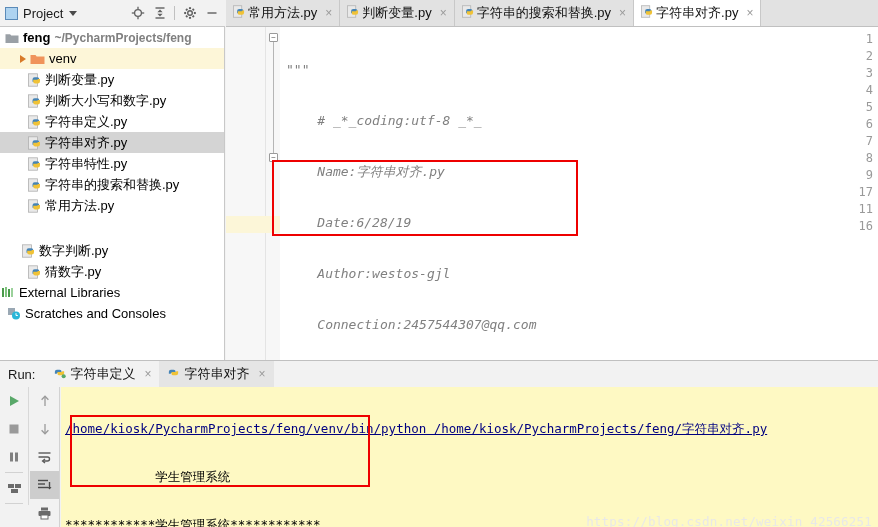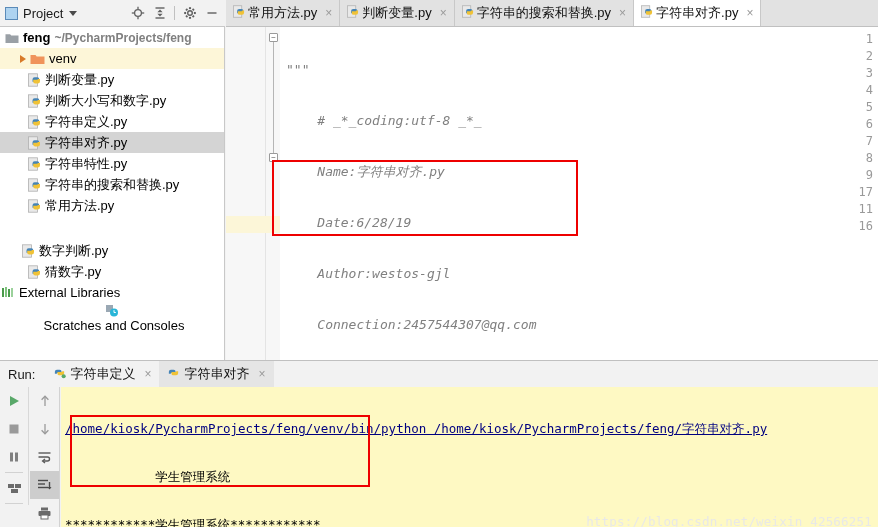--- a/index.html
+++ b/index.html
@@ -317,21 +317,21 @@
         <svg width="14" height="13" viewBox="0 0 14 13">
             <rect x="1" y="2" width="2" height="9" fill="#4a9b4a"></rect>
             <rect x="4" y="1" width="2" height="10" fill="#7fc47f"></rect>
             <rect x="7" y="3" width="2" height="8" fill="#4a9b4a"></rect>
             <rect x="10" y="2" width="2" height="9" fill="#9bd19b"></rect>
           </svg>
       </span>
       <span>External Libraries</span>
     </div>
 
-    <div class="tree-row" style="padding-left:6px;flex-direction:column;">
+    <div class="tree-row" style="padding-left:6px;">
       <span class="ficon">
         <svg width="14" height="13" viewBox="0 0 14 13">
             <path d="M1 1 h7 v7 h-7 z" fill="#9aa8b4"></path>
             <circle cx="9" cy="8.5" r="4" fill="#29b6d8"></circle>
             <path d="M9 6.2 v2.3 h1.8" stroke="#fff" stroke-width="1" fill="none"></path>
           </svg>
       </span>
       <span>Scratches and Consoles</span>
     </div>
   </div>

